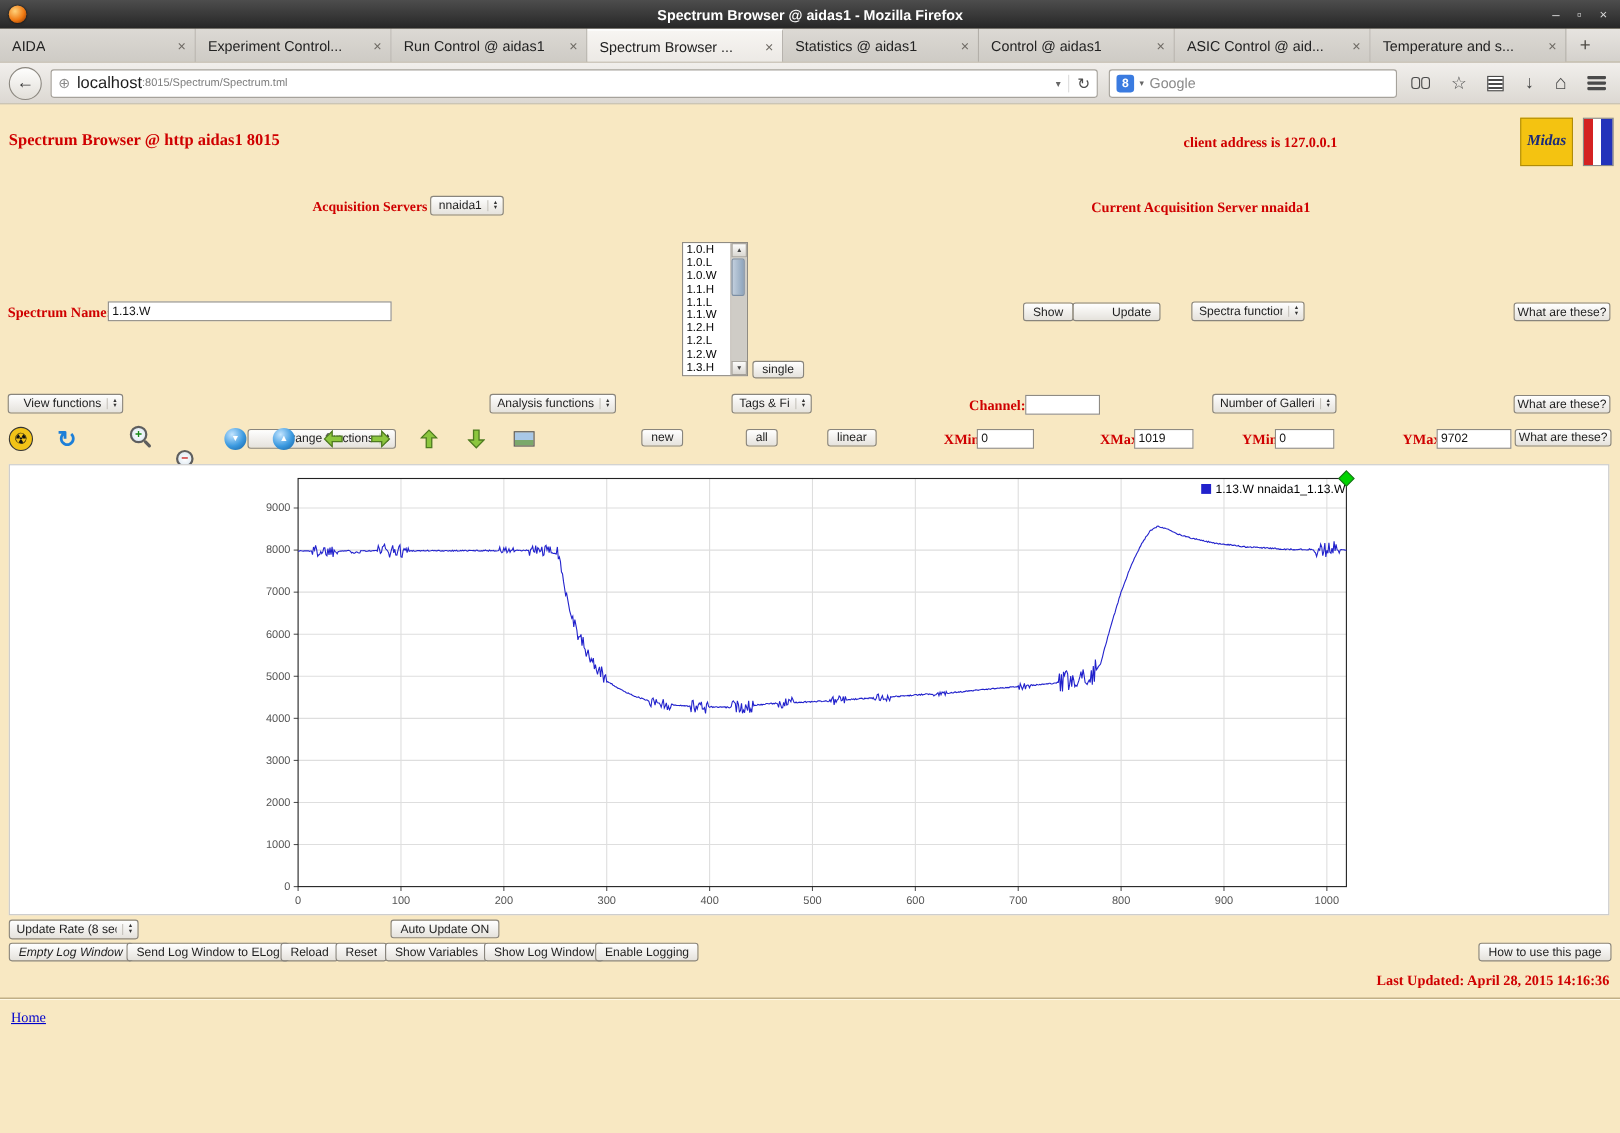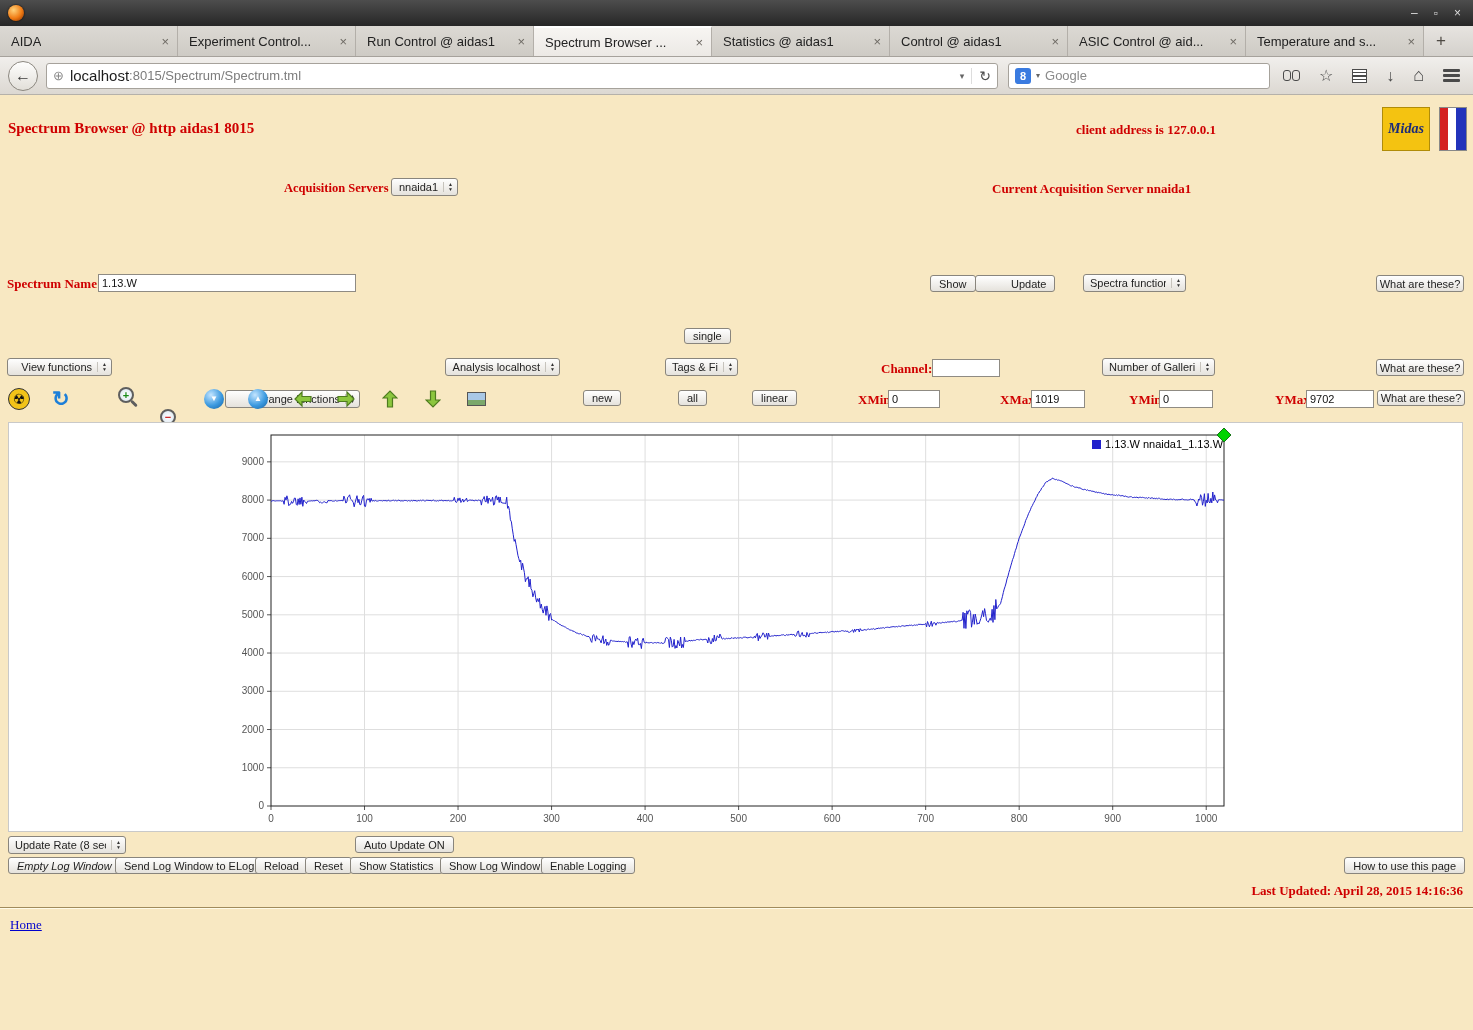--- a/index.html
+++ b/index.html
@@ -28,21 +28,21 @@
   .navbar{position:absolute;top:57px;left:0;width:100%;height:38px;
     background:linear-gradient(#f1efec,#dcd8d2);border-bottom:1px solid #b5b1aa;
     display:flex;align-items:center;box-sizing:border-box;}
   .back-btn{width:28px;height:28px;border-radius:50%;border:1px solid #8c8880;margin-left:8px;
     background:linear-gradient(#fefefd,#e2dfd9);display:flex;align-items:center;justify-content:center;
     font-size:16px;font-weight:bold;color:#3a3a3a;flex:none;}
   .urlbar{margin-left:8px;width:938px;height:24px;background:#fff;border:1px solid #a6a29b;border-radius:3px;
     display:flex;align-items:center;padding:0 6px;box-sizing:content-box;}
   .urlbar .globe{color:#8a8a8a;font-size:13px;margin-right:6px;}
   .url-host{color:#1c1c1c;font-size:15px;}
-  .url-path{color:#7c7c7c;font-size:13px;}
+  .url-path{color:#7c7c7c;font-size:10px;}
   .urlbar .flex{flex:1;}
   .ub-caret{color:#666;font-size:9px;padding:0 7px;}
   .ub-reload{color:#4c4c4c;font-size:14px;padding-left:7px;border-left:1px solid #ddd;}
   .searchbar{margin-left:10px;width:248px;height:24px;background:#fff;border:1px solid #a6a29b;border-radius:3px;
     display:flex;align-items:center;padding:0 6px;}
   .gbadge{width:16px;height:16px;border-radius:3px;background:#3a7be0;color:#fff;font-size:11px;font-weight:bold;
     display:flex;align-items:center;justify-content:center;flex:none;}
   .sb-caret{color:#666;font-size:8px;margin:0 5px;}
   .sb-text{color:#8a8a8a;font-size:13px;}
   .nav-icons{display:flex;align-items:center;gap:19px;margin-left:13px;color:#4a4a4a;}
@@ -121,20 +121,21 @@
   .midas-logo{width:46px;height:42px;background:#f4c311;border:1px solid #b08c08;display:flex;align-items:center;justify-content:center;
     font-family:"Liberation Serif",serif;font-style:italic;font-weight:bold;font-size:14px;color:#1a2a7a;}
   .facility-logo{width:26px;height:42px;border:1px solid #888;
     background:linear-gradient(90deg,#d42222 0 32%,#ffffff 32% 60%,#2233bb 60% 100%);}
 </style>
 </head>
 <body>
 
 <div class="titlebar">
   <div class="fx-logo"></div>
+  <div class="tb-title">Spectrum Browser @ aidas1 - Mozilla Firefox</div>
   <div class="tb-controls">
     <span>–</span>
     <span>▫</span>
     <span>×</span>
   </div>
 </div>
 
 <div class="tabbar">
   <div class="tab">
     <span class="tab-label">AIDA</span>
@@ -219,20 +220,41 @@
     <span class="cb-arrows">
       <span>▲</span>
         <span>▼</span>
     </span>
   </div>
   <div class="abs rlabel" style="left:992px;top:86px;">Current Acquisition Server nnaida1</div>
 
   <div class="abs rlabel" style="left:7px;top:181px;">Spectrum Name:</div>
   <input class="abs txt" style="left: 98px; top: 179px; width: 250px;" value="1.13.W">
 
+  <div class="listbox">
+    <div class="lb-items" id="lb-items">
+        <div class="lb-item">1.0.H</div>
+        <div class="lb-item">1.0.L</div>
+        <div class="lb-item">1.0.W</div>
+        <div class="lb-item">1.1.H</div>
+        <div class="lb-item">1.1.L</div>
+        <div class="lb-item">1.1.W</div>
+        <div class="lb-item">1.2.H</div>
+        <div class="lb-item">1.2.L</div>
+        <div class="lb-item">1.2.W</div>
+        <div class="lb-item">1.3.H</div>
+      </div>
+    <div class="lb-scroll">
+      <div class="lb-btn">▲</div>
+      <div class="lb-track">
+        <div class="lb-thumb"></div>
+      </div>
+      <div class="lb-btn">▼</div>
+    </div>
+  </div>
   <button class="abs btn" style="left:684px;top:233px;height:16px;">single</button>
 
   <button class="abs btn" style="left:930px;top:180px;">Show</button>
   <button class="abs btn" style="left:975px;top:180px;padding-left:35px;">Update</button>
   <div class="abs combo" style="left:1083px;top:179px;width:103px;">
     <span class="cb-label">Spectra functions</span>
     <span class="cb-arrows">
       <span>▲</span>
         <span>▼</span>
     </span>
@@ -247,21 +269,21 @@
     </span>
   </div>
   <div class="abs combo" style="left:225px;top:263px;width:135px;margin-top:32px;">
     <span class="cb-label">Arrange functions</span>
     <span class="cb-arrows">
       <span>▲</span>
         <span>▼</span>
     </span>
   </div>
   <div class="abs combo" style="left:445px;top:263px;width:115px;">
-    <span class="cb-label">Analysis localhost</span>
+    <span class="cb-label">Analysis functions</span>
     <span class="cb-arrows">
       <span>▲</span>
         <span>▼</span>
     </span>
   </div>
   <div class="abs combo" style="left:665px;top:263px;width:73px;">
     <span class="cb-label">Tags &amp; Fits</span>
     <span class="cb-arrows">
       <span>▲</span>
         <span>▼</span>
@@ -425,21 +447,21 @@
       <span>▲</span>
         <span>▼</span>
     </span>
   </div>
   <button class="abs btn" style="left:355px;top:741px;">Auto Update ON</button>
 
   <button class="abs btn" style="left:8px;top:762px;font-style:italic;">Empty Log Window</button>
   <button class="abs btn" style="left:115px;top:762px;">Send Log Window to ELog</button>
   <button class="abs btn" style="left:255px;top:762px;">Reload</button>
   <button class="abs btn" style="left:305px;top:762px;">Reset</button>
-  <button class="abs btn" style="left:350px;top:762px;">Show Statistics</button>
+  <button class="abs btn" style="left:350px;top:762px;">Show Variables</button>
   <button class="abs btn" style="left:440px;top:762px;">Show Log Window</button>
   <button class="abs btn" style="left:541px;top:762px;">Enable Logging</button>
   <button class="abs btn" style="right:8px;top:762px;">How to use this page</button>
 
   <div class="abs rlabel" style="right:10px;top:788px;">Last Updated: April 28, 2015 14:16:36</div>
 
   <div class="hr"></div>
   <a class="abs home" style="left:10px;top:822px;" href="#">Home</a>
 </div>
 

